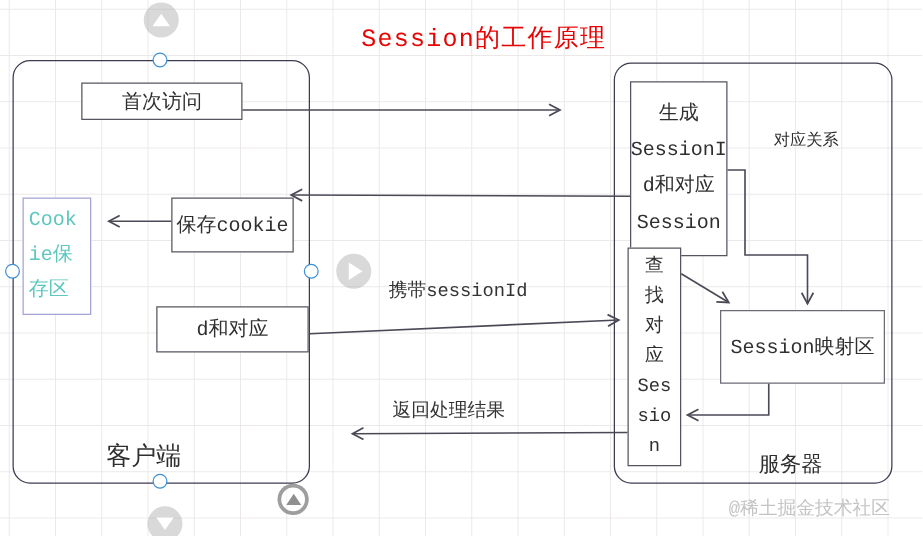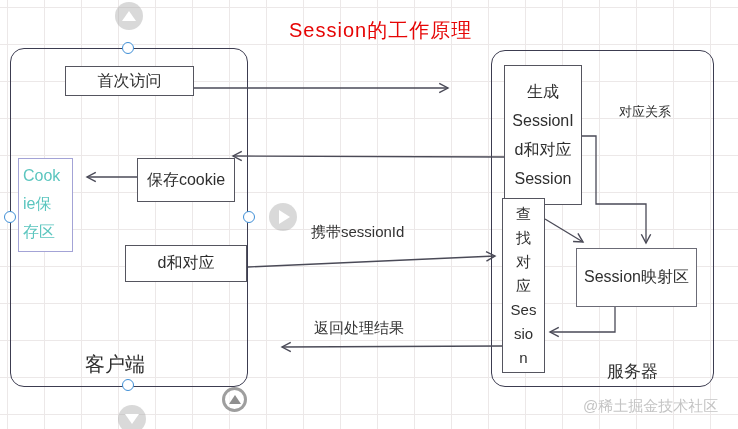--- a/index.html
+++ b/index.html
@@ -4,21 +4,21 @@
 <style>
   html,body{margin:0;padding:0;background:#fff;}
   #canvas{
     position:relative;width:738px;height:429px;overflow:hidden;
     background-color:#ffffff;
     background-image:
       linear-gradient(#ece8e8 1px, transparent 1px),
       linear-gradient(90deg, #ece8e8 1px, transparent 1px);
     background-size:37px 37px;
     background-position:7px 7px;
-    font-family:Liberation Sans, sans-serif;
+    font-family:Liberation Mono, monospace;
     color:#333;
   }
   .abs{position:absolute;}
   #title{
     left:289px;top:17px;font-size:20px;color:#e60505;letter-spacing:1px;
     white-space:nowrap;z-index:4;
   }
   
   .container{
     border:1.6px solid #3c3c50;border-radius:14px;background:transparent;z-index:2;
@@ -36,21 +36,21 @@
   #box-save-cookie{left:137px;top:158px;width:98px;height:44px;}
   #box-followup{left:125px;top:245px;width:122px;height:37px;}
   #box-cookie-store{
     left:18px;top:158px;width:55px;height:94px;
     border-color:#a3a3d6;color:#5cc6bf;
     align-items:flex-start;justify-content:flex-start;text-align:left;
     padding:3px 0 0 4px;line-height:28px;
   }
   #box-generate{left:504px;top:65px;width:78px;height:140px;line-height:29px;}
   #box-lookup{left:502px;top:198px;width:43px;height:175px;line-height:24px;font-size:15px;}
-  #box-session-map{left:576px;top:248px;width:121px;height:59px;border-color:#6b6b76;}
+  #box-session-map{left:576px;top:248px;width:132px;height:59px;border-color:#6b6b76;}
   
   .free-label{font-size:20px;color:#2f2f2f;z-index:4;white-space:nowrap;}
   #label-client{left:85px;top:351px;}
   #label-server{left:607px;top:360px;font-size:17px;}
   #label-mapping{left:619px;top:103px;font-size:13px;}
   
   .edge-label{font-size:15px;color:#333;z-index:6;white-space:nowrap;}
   #lbl-return-sid{left:318px;top:134px;}
   #lbl-carry-sid{left:311px;top:223px;}
   #lbl-return-result{left:314px;top:319px;text-align:center;}

